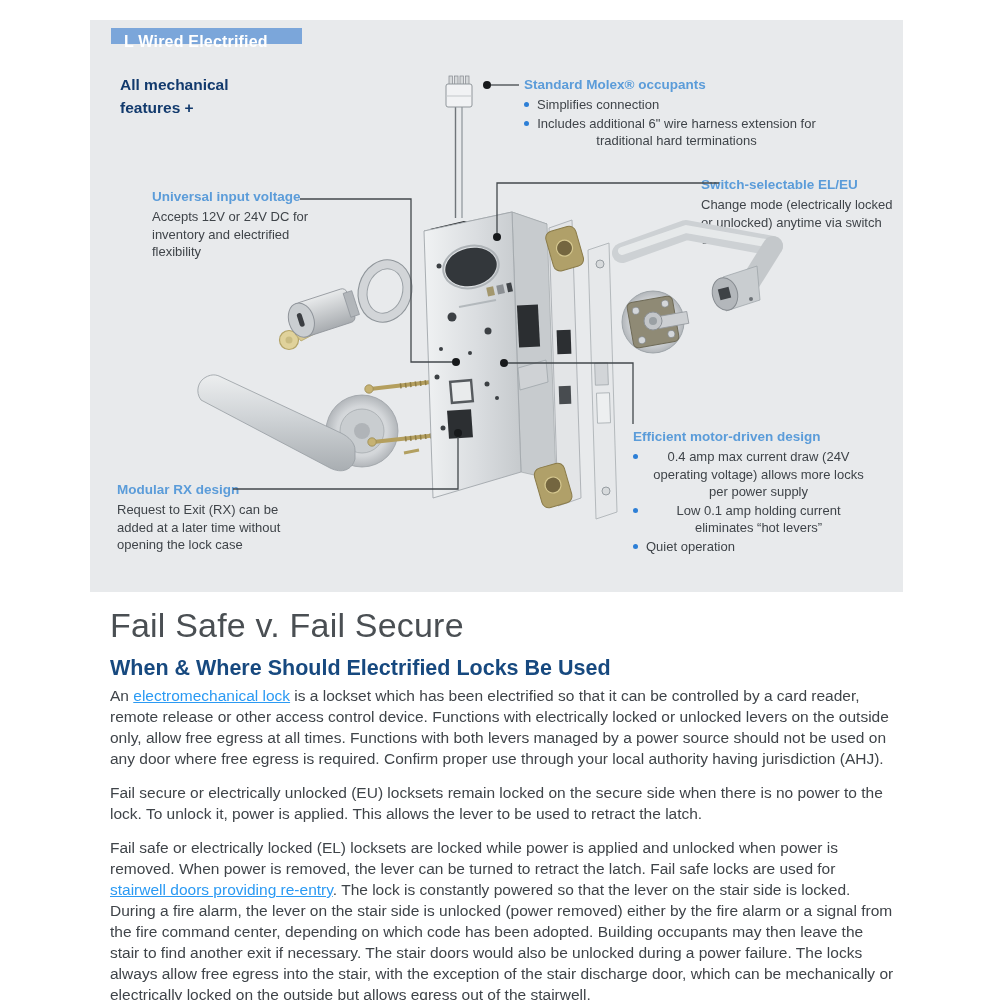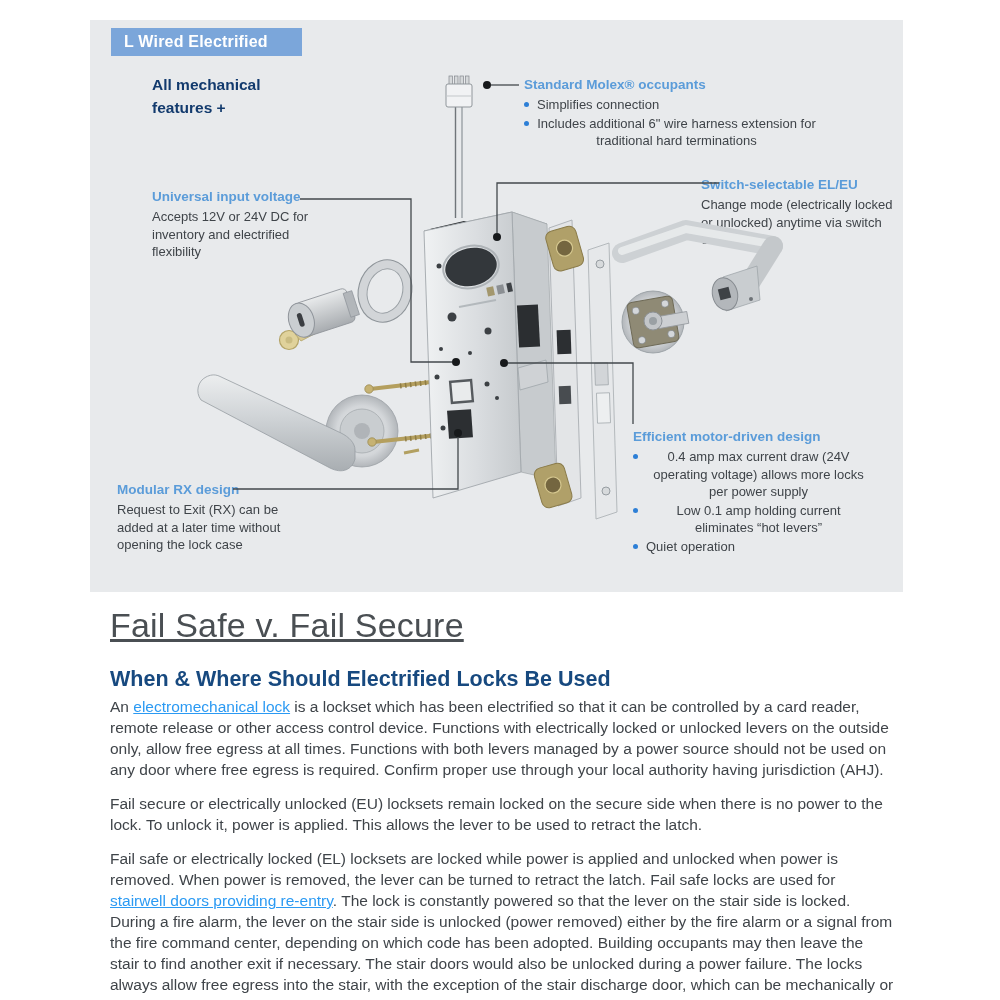--- a/index.html
+++ b/index.html
@@ -7,44 +7,44 @@
     width:1000px;height:1000px;position:relative;background:#ffffff;
     font-family:"Liberation Sans",sans-serif;overflow:hidden;
     -webkit-font-smoothing:antialiased;
   }
   
   .panel{
     position:absolute;left:90px;top:20px;width:813px;height:572px;
     background:#e8eaec;
   }
   .badge{
-    position:absolute;left:21px;top:8px;width:191px;height:28px;
+    position:absolute;left:21px;top:8px;width:191px;height:16px;
     background:#7ba6da;color:#ffffff;font-weight:bold;font-size:16px;
     line-height:28px;padding-left:13px;box-sizing:border-box;letter-spacing:.2px;
   }
   .intro{
     position:absolute;left:30px;top:53px;
-    font-size:15.5px;font-weight:bold;color:#123a6d;line-height:23px;margin-left:32px;
+    font-size:15.5px;font-weight:bold;color:#123a6d;line-height:23px;
   }
   .callout{position:absolute;}
   .callout-title{font-size:13.5px;font-weight:bold;color:#5b9cd9;margin-bottom:4px;}
   .callout-body{font-size:13px;color:#3f4449;line-height:17.5px;}
   ul.callout-list{list-style:none;margin:0;padding:0;text-align:center;}
   ul.callout-list li{display:flex;gap:8px;font-size:13px;color:#3f4449;line-height:17.5px;margin-top:1px;}
   .dot{width:5px;height:5px;border-radius:50%;background:#2d7fd6;margin-top:6px;flex:none;}
   .co-molex  {left:434px;top:57px;width:292px;}
   .co-voltage{left:62px;top:169px;width:162px;}
   .co-switch {left:611px;top:157px;width:196px;}
   .co-motor  {left:543px;top:409px;width:238px;}
   .co-rx     {left:27px;top:462px;width:168px;}
   .diagram{position:absolute;left:0;top:0;width:1000px;height:600px;pointer-events:none;}
   
   .article{position:absolute;left:110px;top:606px;width:784px;}
   .article h1{
-    margin:0 0 22px 0;font-size:34px;font-weight:400;color:#4a4f53;letter-spacing:.2px;text-decoration:underline;
+    margin:0 0 11px 0;font-size:34px;font-weight:400;color:#4a4f53;letter-spacing:.2px;
   }
   .article h2{
     margin:0 0 4px 0;font-size:21.5px;font-weight:bold;color:#17497f;
   }
   .article p{
     margin:0 0 13px 0;font-size:15.5px;line-height:21px;color:#3f4449;
   }
   .article a{color:#2b9af3;text-decoration:underline;cursor:pointer;}
 </style>
 </head>

